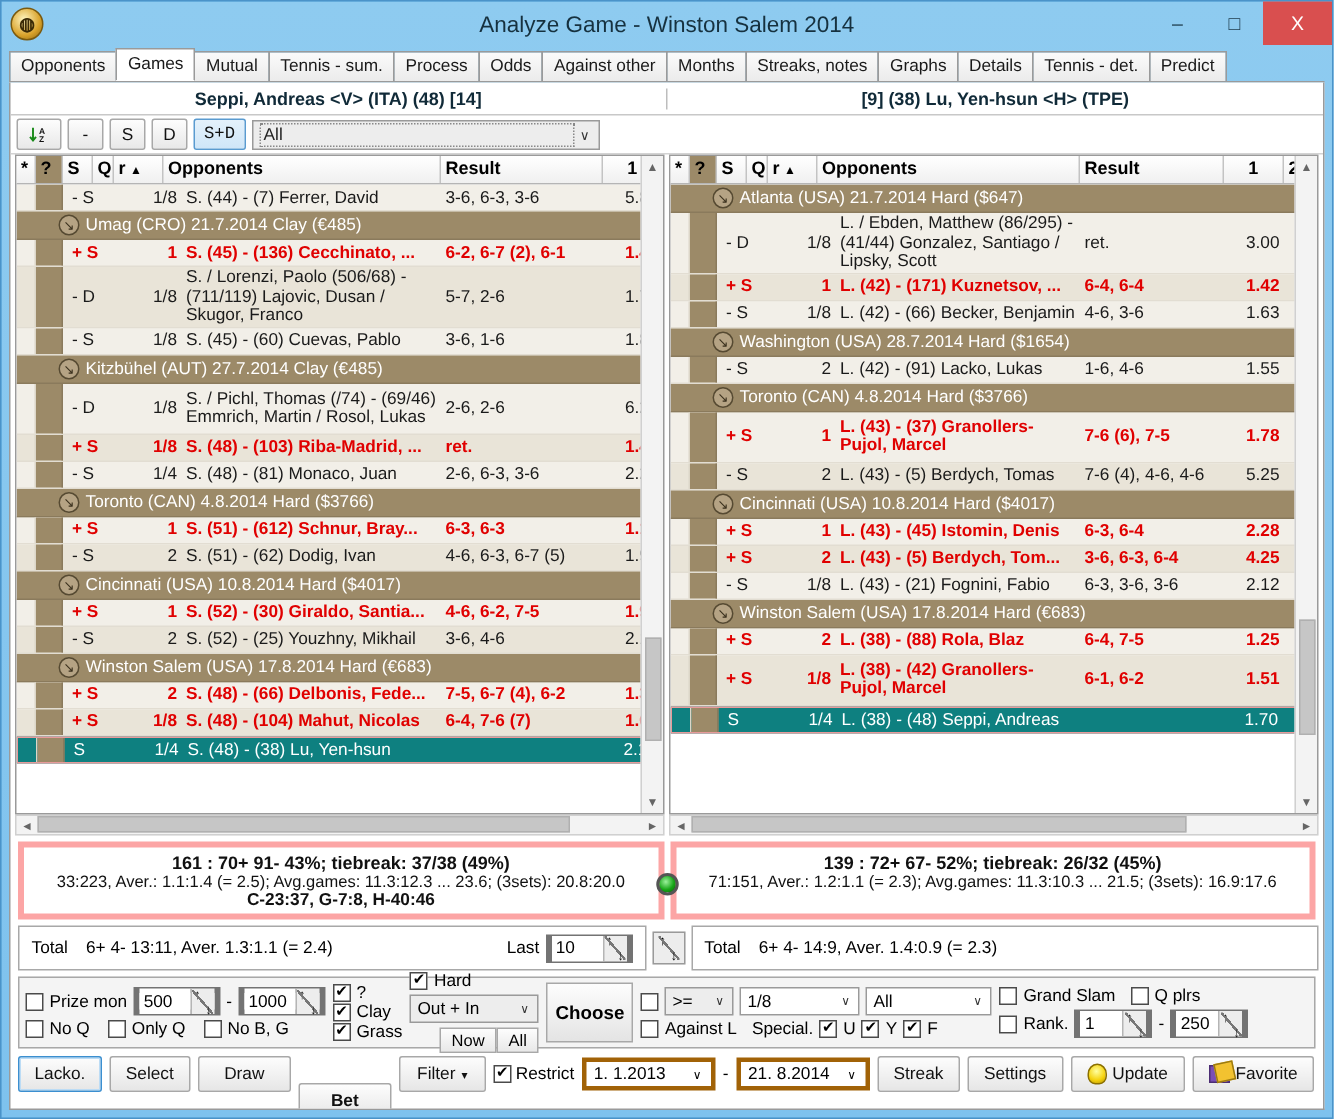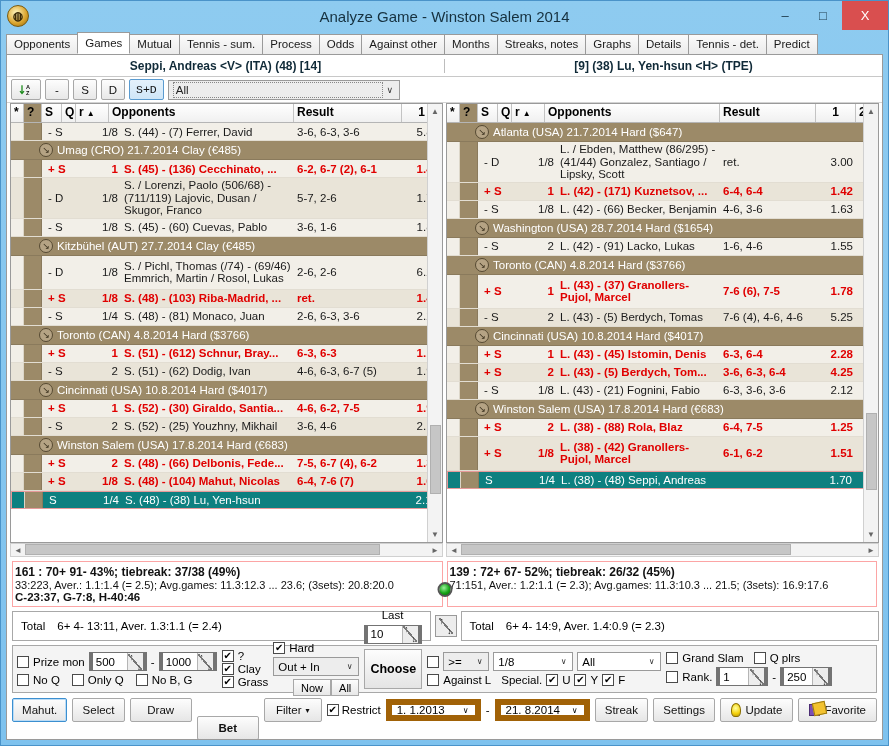--- a/index.html
+++ b/index.html
@@ -141,39 +141,39 @@
   
   .hsb-strip { flex:none; height:15px; display:flex; padding:0 3px; gap:3px; }
   .hsb { flex:1; height:14px; background:#f3f3f3; border:1px solid #d0d0d0;
     display:flex; align-items:center; }
   .hsb .ar { width:14px; text-align:center; font-size:8px; color:#666; }
   .hsb .track { flex:1; height:12px; position:relative; }
   .hsb .thumb { position:absolute; top:0; height:11px; background:#c6c6c6; border:1px solid #b0b0b0; }
   
   .statsrow { flex:none; display:flex; padding:3px 5px 0 5px; gap:4px; position:relative; }
   .statbox {
-    flex:1; border:1px solid #fca5a5; background:#fff;
-    padding:3px 2px; font-size:11px; color:#111;
+    flex:1; border:4px solid #fca5a5; background:#fff;
+    padding:3px 2px; text-align:center; font-size:11px; color:#111;
     overflow:hidden;
   }
   .statbox .l1 { font-weight:bold; font-size:12px; }
   .statbox .l2 { font-size:11px; white-space:nowrap; }
   .statbox .l3 { font-weight:bold; font-size:11.5px; }
   .greenled {
     position:absolute; left:50%; transform:translateX(-50%); top:24px;
     width:15px; height:15px; border-radius:50%;
     background:radial-gradient(circle at 40% 35%, #9bf19b, #17a517 55%, #0b5c0b);
     border:2px solid #555;
   }
   
   .totalrow { flex:none; display:flex; padding:4px 3px 0 5px; gap:4px; align-items:flex-end; position:relative;}
   .totalbox { flex:1; border:1px solid #a8a8a8; background:#fff;
      display:flex; align-items:center; padding:0 8px; font-size:11.5px; height:30px;}
   .totalbox .lbl { margin-right:12px; }
-  .lastwrap { display:flex; align-items:center; gap:4px; margin-left:auto;flex-direction:column; }
+  .lastwrap { display:flex; align-items:center; gap:4px; margin-left:auto; }
   .spin { display:flex; border:4px solid #737373; background:#fff; height:19px; align-items:center;}
   .spin input, .spin .val { border:none; width:34px; height:17px; font-size:11.5px;
     font-family:"Liberation Sans", sans-serif; padding:0 3px; outline:none; background:#fff;}
   .spinbtns { width:16px; height:17px; border-left:1px solid #b5b5b5; background:#ededed;
      display:flex; align-items:center; justify-content:center; font-size:8px; color:#222; position:relative;}
   .updown-icon { width:14px; height:16px; position:relative; }
   .updown-icon:before { content:"↑"; position:absolute; left:1px; top:-2px; font-size:9px; }
   .updown-icon:after { content:"↓"; position:absolute; right:1px; bottom:-2px; font-size:9px; }
   .diag { position:absolute; left:0; top:0; width:100%; height:100%;
     background:linear-gradient(to top right, transparent 46%, #777 46%, #777 54%, transparent 54%); }
@@ -199,21 +199,21 @@
      background:linear-gradient(#fdfdfd,#e4e4e4); font-weight:bold; font-size:12.5px;
      display:flex; align-items:center; justify-content:center;}
   
   .bottombar { flex:none; margin:4px 5px 5px 5px; height:26px;
      display:flex; align-items:center; gap:5px; }
   .bbtn { height:24px; padding:0 10px; min-width:52px;
      background:linear-gradient(#fdfdfd,#e6e6e6); border:1px solid #a8a8a8; border-radius:2px;
      display:flex; align-items:center; justify-content:center; gap:4px; font-size:11.5px; color:#111;}
   .bbtn.focus { border:1px solid #3b8fd0; box-shadow:inset 0 0 0 1px #bcdcf5; }
   .bbtn.bold { font-weight:bold;margin-top:36px; }
-  .datebox { height:22px; border:6px solid #a16207; background:#fff; display:flex;
+  .datebox { height:22px; border:3px solid #a16207; background:#fff; display:flex;
      align-items:center; padding:0 2px 0 5px; font-size:11.5px; }
   .datebox .dv { min-width:62px; }
   .datebox .da { width:14px; text-align:center; font-size:8px; }
   .bulb { width:13px; height:14px; border-radius:50% 50% 40% 40%;
      background:radial-gradient(circle at 45% 35%,#ffffa0,#f5d20c 60%,#b79405); border:1px solid #8a6f00;}
   .bookicon { width:14px; height:12px; background:#7a4fb5; border:1px solid #4c2d74; position:relative;}
   .bookicon:after{content:"";position:absolute;left:3px;top:-3px;width:11px;height:11px;
      background:#f2c230;border:1px solid #9c7a10;transform:rotate(-12deg);}
 </style>
 </head>
@@ -783,21 +783,21 @@
                 <span class="updown-icon">
                   <span class="diag"></span>
                 </span>
               </span>
           </span>
         </div>
       </div>
     </div>
 
     <div class="bottombar">
-      <div class="bbtn focus">Mahut.</div>
+      <div class="bbtn focus">Lacko.</div>
       <div class="bbtn">Select</div>
       <div class="bbtn" style="min-width:62px">Draw</div>
       <div class="bbtn bold" style="min-width:62px">Bet</div>
       <div class="bbtn" style="min-width:58px">
         <span>Filter</span>
         <span style="font-size:8px">▾</span>
       </div>
       <div style="display:flex;align-items:center;gap:3px">
         <span class="cb">✔</span>
         <span>Restrict</span>

